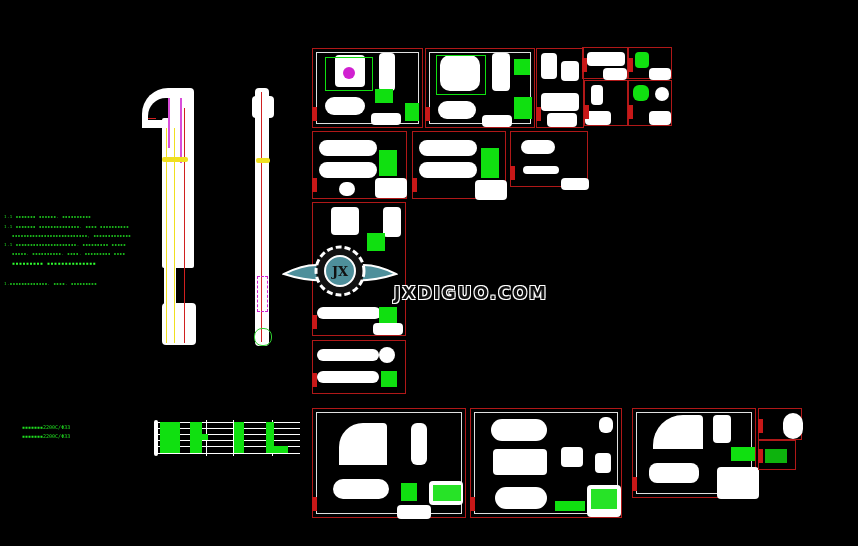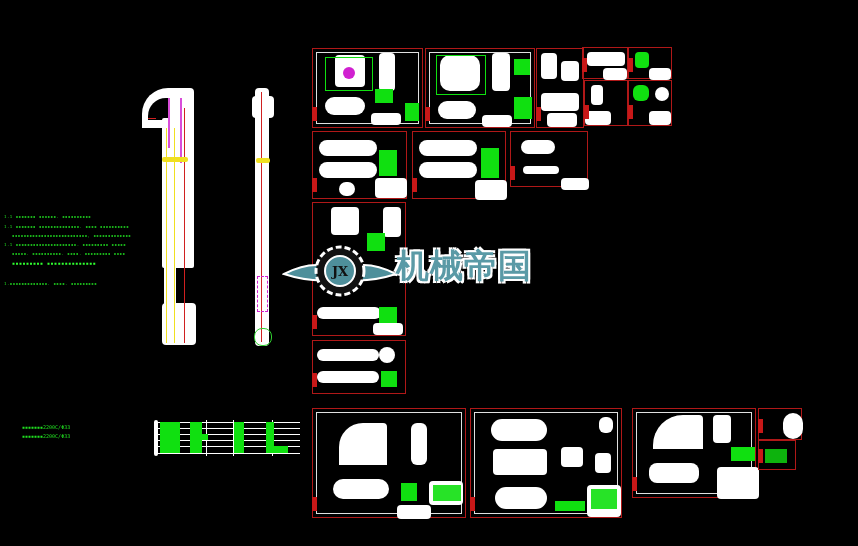--- a/index.html
+++ b/index.html
@@ -206,14 +206,14 @@
 </div>
 
 <div class="logo">
   <svg width="116" height="62" viewBox="0 0 116 62" style="position:absolute;left:0;top:0;">
     <path d="M2 34 Q30 20 50 28 L50 40 Q26 42 2 34Z" fill="#4e8f9b" stroke="#fff" stroke-width="2"></path>
     <path d="M114 34 Q86 20 66 28 L66 40 Q90 42 114 34Z" fill="#4e8f9b" stroke="#fff" stroke-width="2"></path>
     <circle cx="58" cy="31" r="24" fill="#111" stroke="#fff" stroke-width="3" stroke-dasharray="6 3"></circle>
     <circle cx="58" cy="31" r="15" fill="#4e8f9b" stroke="#fff" stroke-width="2"></circle>
     <text x="58" y="36" text-anchor="middle" font-size="13" font-weight="bold" fill="#111" font-family="DejaVu Serif, serif">JX</text>
   </svg>
-  <div class="logo-cn">机械帝国</div>
+  <div class="logo-en">JXDIGUO.COM</div>
 </div>
 
 </body></html>

